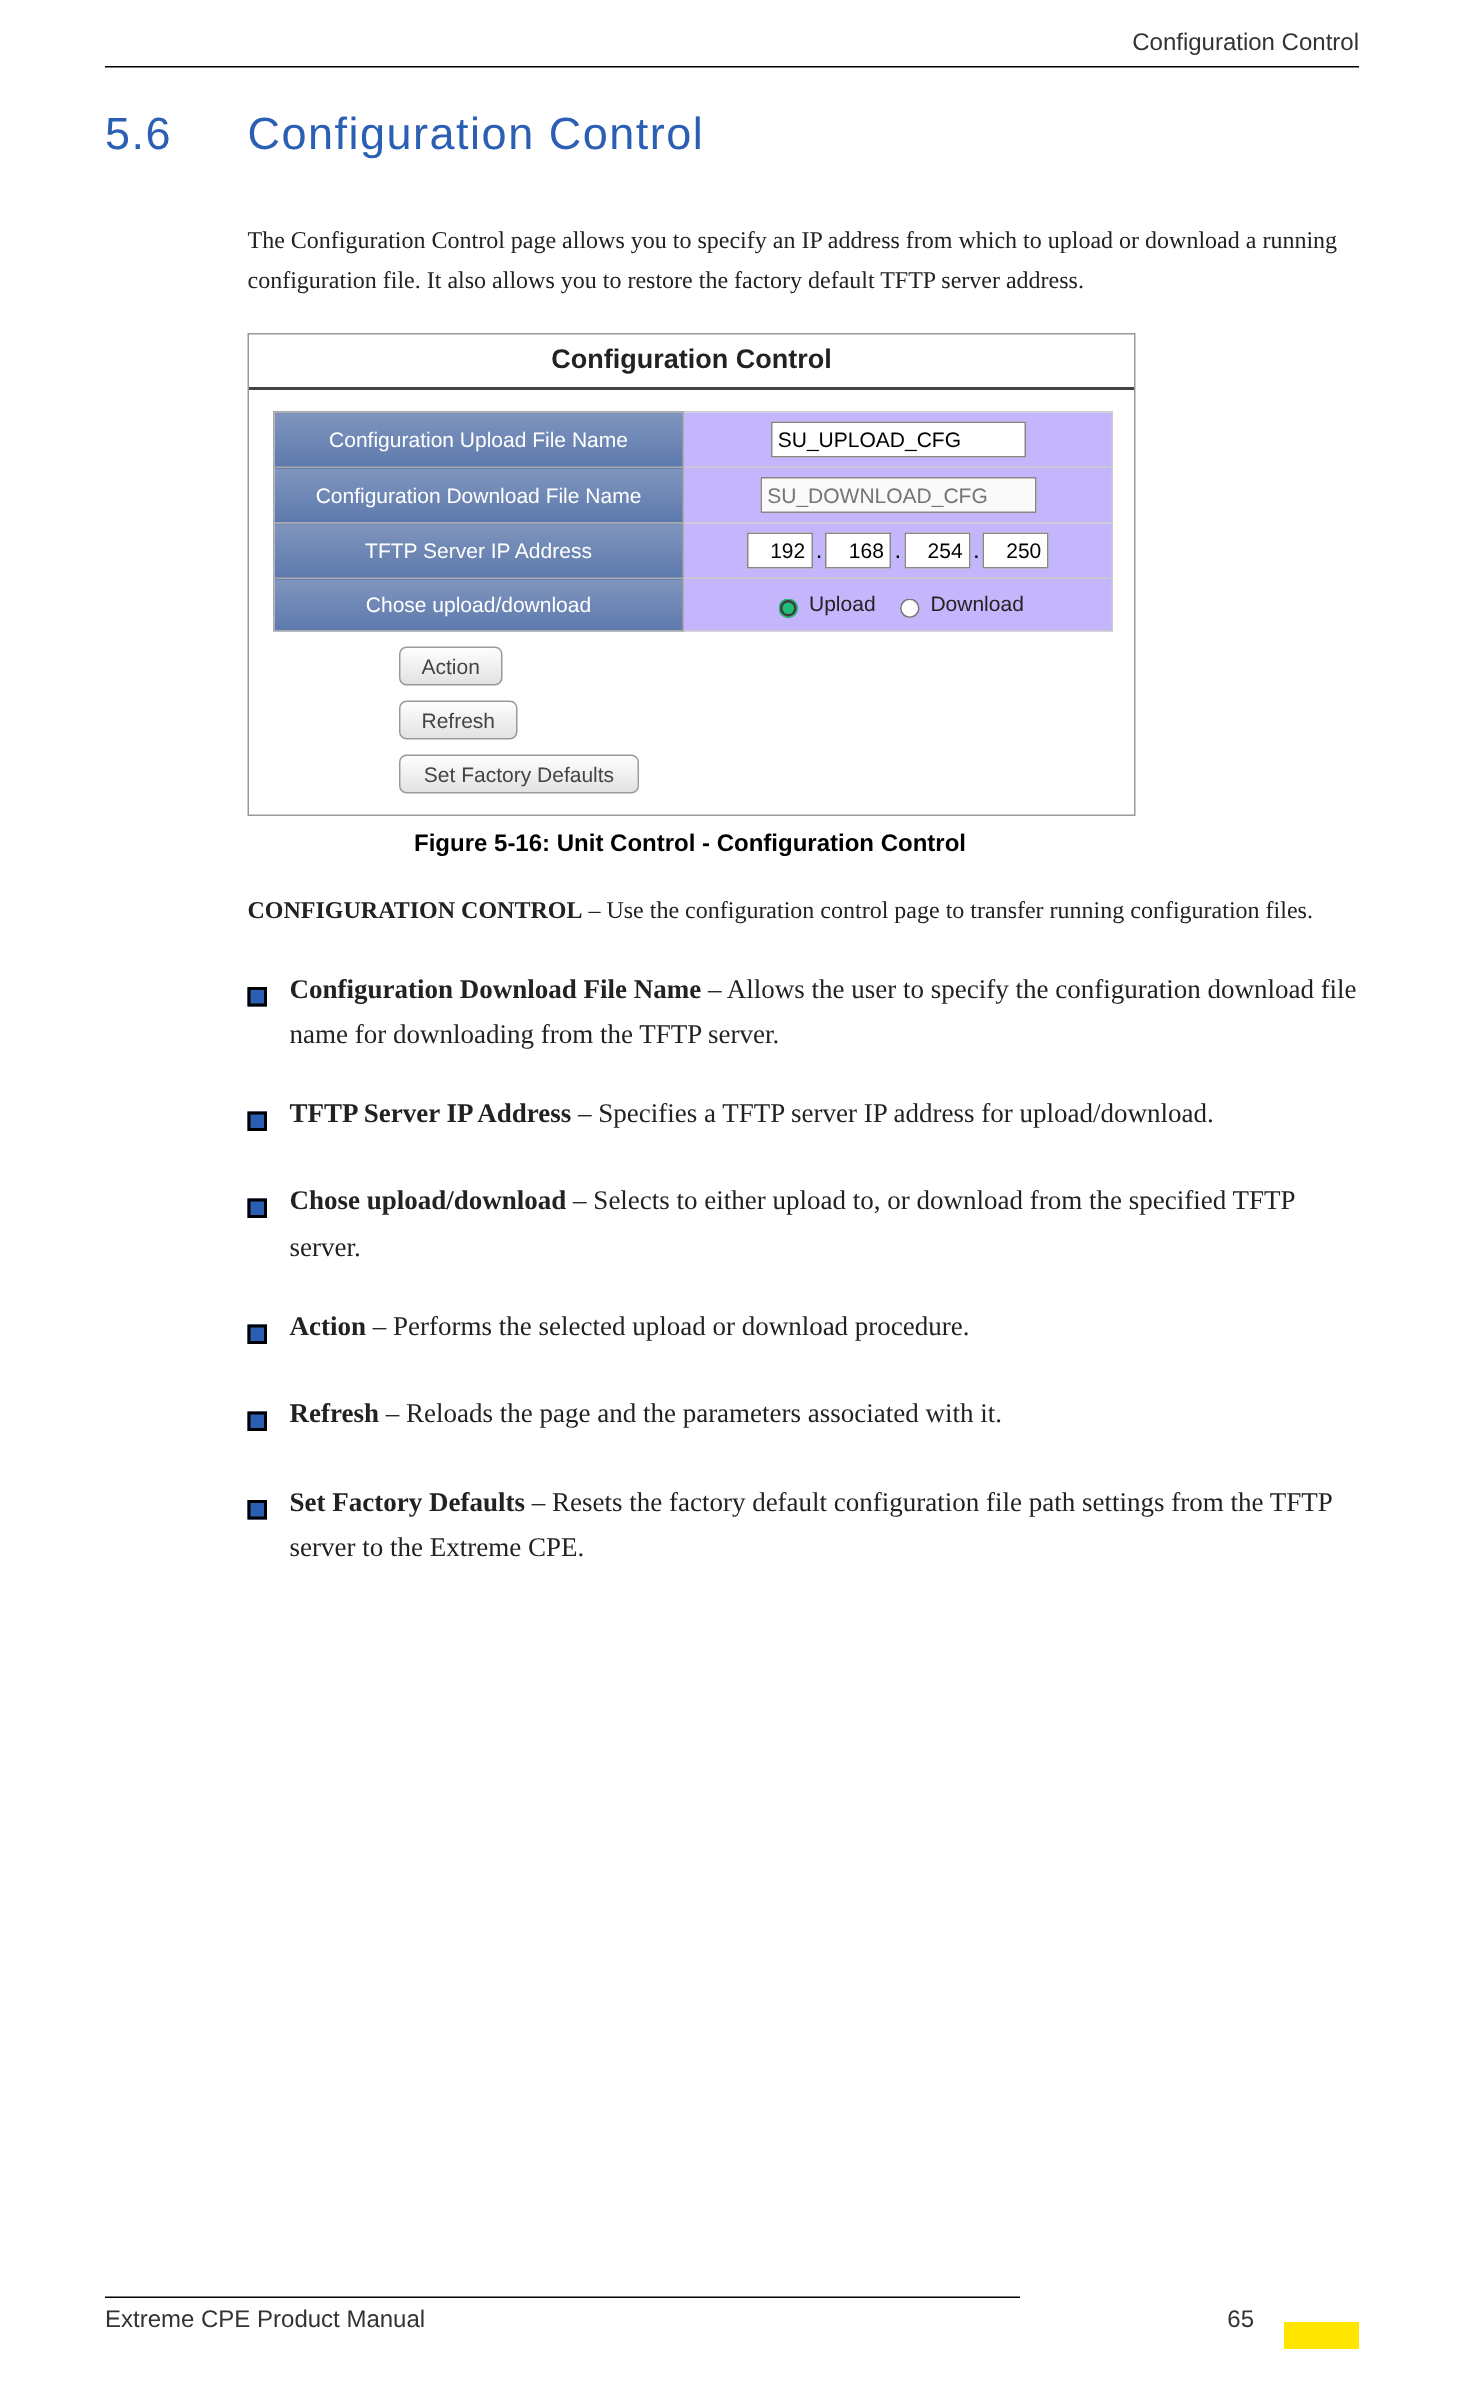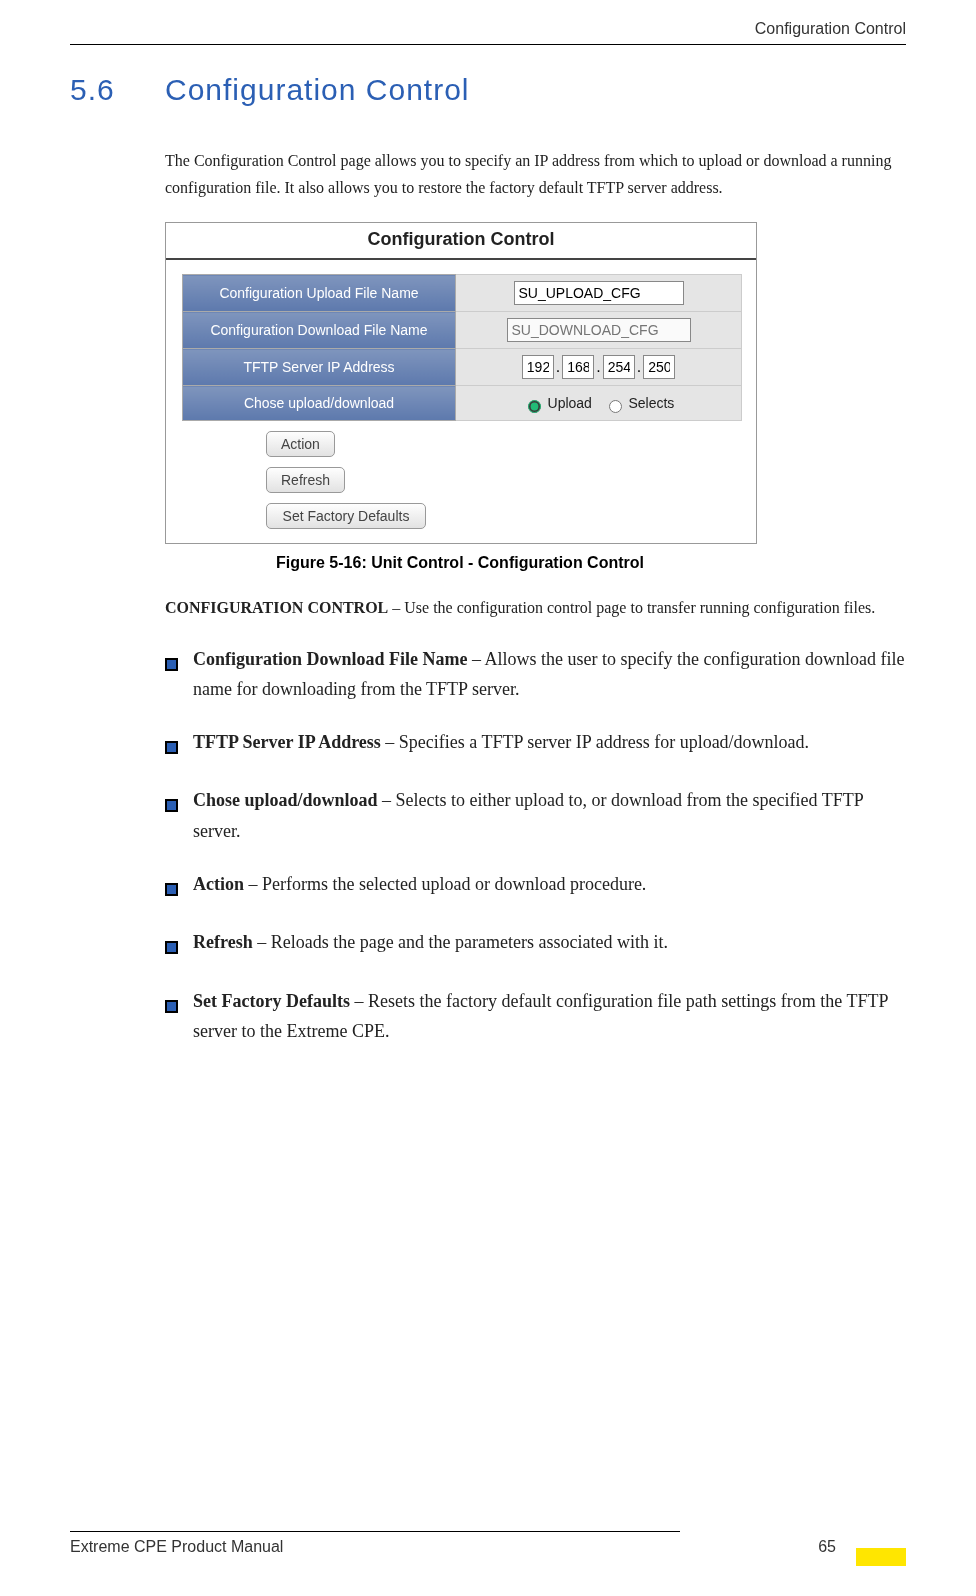--- a/index.html
+++ b/index.html
@@ -82,32 +82,32 @@
     font-size: 14px;
     text-align: center;
     padding: 9px 6px;
     width: 260px;
     border: 1px solid #aaa;
   }
   .cc-val {
     text-align: center;
     padding: 6px;
     border: 1px solid #ccc;
-    background: #e5e5e5;
+    background: #c4b5fd;
   }
   .cc-val input[type="text"] {
     font-family: Arial, sans-serif;
     font-size: 14px;
     padding: 3px 4px;
     border: 1px solid #888;
     box-sizing: border-box;
   }
   .field-full { width: 170px; }
   .field-full-grey { width: 184px; color: #999; background: #fafafa; }
-  .ip-field { width: 32px; text-align: center; }
+  .ip-field { width: 44px; text-align: right; }
   .ip-dot { margin: 0 2px; }
   .radio-wrap {
     font-size: 14px;
     color: #222;
   }
   .radio-wrap input { vertical-align: middle; accent-color: #2b7; }
   .cc-buttons {
     margin: 10px 0 14px 100px;
   }
   .cc-btn {
@@ -233,21 +233,21 @@
           <td class="cc-val">
             <input type="text" class="ip-field" value="192" style=""><span class="ip-dot">.</span><input type="text" class="ip-field" value="168" style=""><span class="ip-dot">.</span><input type="text" class="ip-field" value="254" style=""><span class="ip-dot">.</span><input type="text" class="ip-field" value="250" style="">
           </td>
         </tr>
         <tr>
           <td class="cc-label">Chose upload/download</td>
           <td class="cc-val">
             <span class="radio-wrap">
               <input type="radio" checked="" style=""> <span>Upload</span>
               &nbsp;
-              <input type="radio" style=""> <span>Selects</span>
+              <input type="radio" style=""> <span>Download</span>
             </span>
           </td>
         </tr>
       </tbody>
         </table>
       <div class="cc-buttons">
         <button class="cc-btn">Action</button>
         <button class="cc-btn">Refresh</button>
         <button class="cc-btn btn-set">Set Factory Defaults</button>
       </div>

